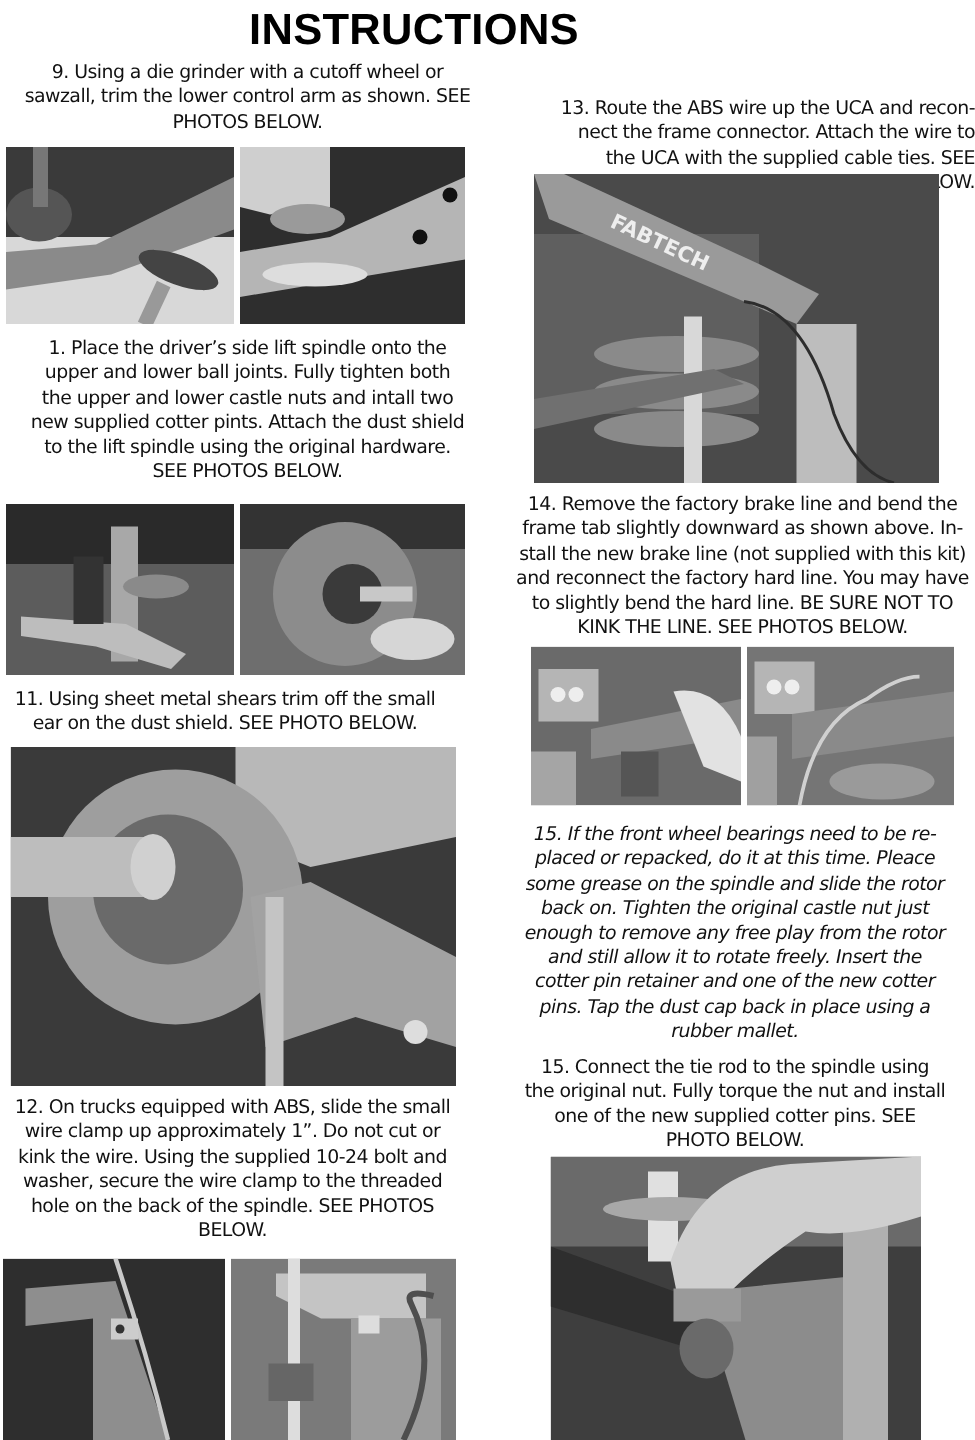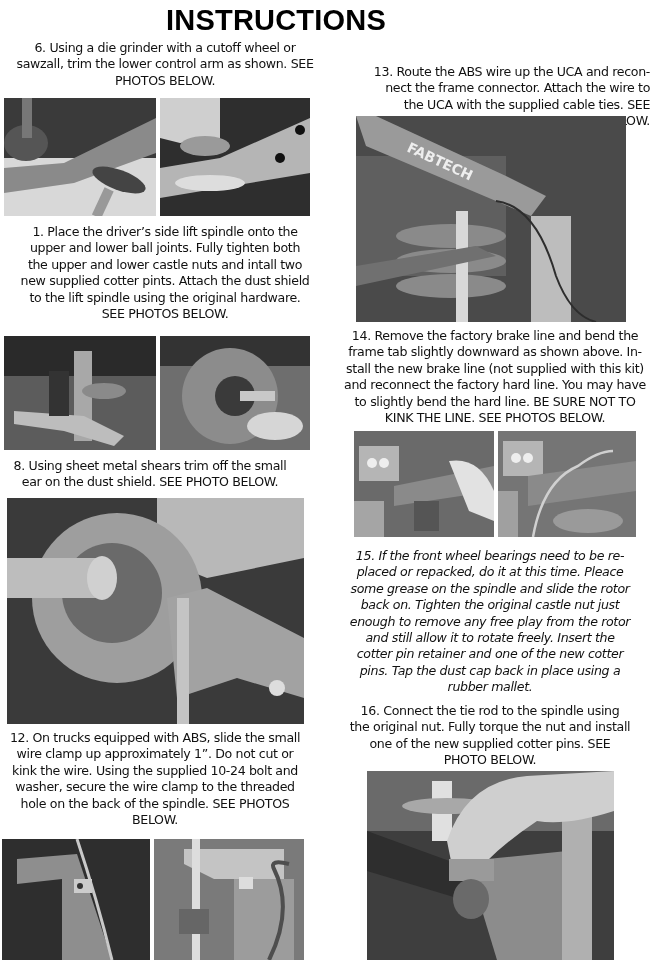--- a/index.html
+++ b/index.html
@@ -12,21 +12,21 @@
          color: #111; white-space: pre-line; font-family: "DejaVu Sans", sans-serif;
          letter-spacing: -0.35px; }
   .photo { position: absolute; overflow: hidden; }
   .photo svg { display: block; width: 100%; height: 100%; }
 </style>
 </head>
 <body>
 
 <div class="title">INSTRUCTIONS</div>
 
-<div class="txt" style="left:0;top:40px;width:330px;">6. Using a die grinder with a cutoff wheel or
+<div class="txt" style="left:0;top:40px;width:330px;">9. Using a die grinder with a cutoff wheel or
 sawzall, trim the lower control arm as shown. SEE
 PHOTOS BELOW.</div>
 
 <div class="photo" style="left:4px;top:98px;width:152px;height:118px;">
   <svg viewBox="0 0 152 118" preserveAspectRatio="none">
     <rect width="152" height="118" fill="#3a3a3a"></rect>
     <rect x="0" y="60" width="152" height="58" fill="#d8d8d8"></rect>
     <polygon points="0,70 60,65 152,20 152,55 70,85 0,95" fill="#8a8a8a"></polygon>
     <ellipse cx="22" cy="45" rx="22" ry="18" fill="#555"></ellipse>
     <rect x="18" y="0" width="10" height="40" fill="#777"></rect>
@@ -67,21 +67,21 @@
   <svg viewBox="0 0 150 114" preserveAspectRatio="none">
     <rect width="150" height="114" fill="#6e6e6e"></rect>
     <rect x="0" y="0" width="150" height="30" fill="#333"></rect>
     <circle cx="70" cy="60" r="48" fill="#8c8c8c"></circle>
     <circle cx="75" cy="60" r="20" fill="#3a3a3a"></circle>
     <rect x="80" y="55" width="35" height="10" fill="#c8c8c8"></rect>
     <ellipse cx="115" cy="90" rx="28" ry="14" fill="#d6d6d6"></ellipse>
   </svg>
 </div>
 
-<div class="txt" style="left:0;top:458px;width:300px;">8. Using sheet metal shears trim off the small
+<div class="txt" style="left:0;top:458px;width:300px;">11. Using sheet metal shears trim off the small
 ear on the dust shield. SEE PHOTO BELOW.</div>
 
 <div class="photo" style="left:7px;top:498px;width:297px;height:226px;">
   <svg viewBox="0 0 297 226" preserveAspectRatio="none">
     <rect width="297" height="226" fill="#3a3a3a"></rect>
     <path d="M150,0 L297,0 L297,60 L200,80 L150,60 Z" fill="#b8b8b8"></path>
     <circle cx="110" cy="100" r="85" fill="#9e9e9e"></circle>
     <circle cx="105" cy="95" r="50" fill="#6a6a6a"></circle>
     <rect x="0" y="60" width="100" height="40" fill="#bdbdbd"></rect>
     <ellipse cx="95" cy="80" rx="15" ry="22" fill="#d0d0d0"></ellipse>
@@ -175,21 +175,21 @@
 <div class="txt" style="left:330px;top:548px;width:320px;font-style:italic;">15. If the front wheel bearings need to be re-
 placed or repacked, do it at this time. Pleace
 some grease on the spindle and slide the rotor
 back on. Tighten the original castle nut just
 enough to remove any free play from the rotor
 and still allow it to rotate freely. Insert the
 cotter pin retainer and one of the new cotter
 pins. Tap the dust cap back in place using a
 rubber mallet.</div>
 
-<div class="txt" style="left:330px;top:703px;width:320px;">16. Connect the tie rod to the spindle using
+<div class="txt" style="left:330px;top:703px;width:320px;">15. Connect the tie rod to the spindle using
 the original nut. Fully torque the nut and install
 one of the new supplied cotter pins. SEE
 PHOTO BELOW.</div>
 
 <div class="photo" style="left:367px;top:771px;width:247px;height:189px;">
   <svg viewBox="0 0 247 189" preserveAspectRatio="none">
     <rect width="247" height="189" fill="#3e3e3e"></rect>
     <rect x="0" y="0" width="247" height="60" fill="#6a6a6a"></rect>
     <rect x="65" y="10" width="20" height="60" fill="#e0e0e0"></rect>
     <ellipse cx="80" cy="35" rx="45" ry="8" fill="#a8a8a8"></ellipse>

